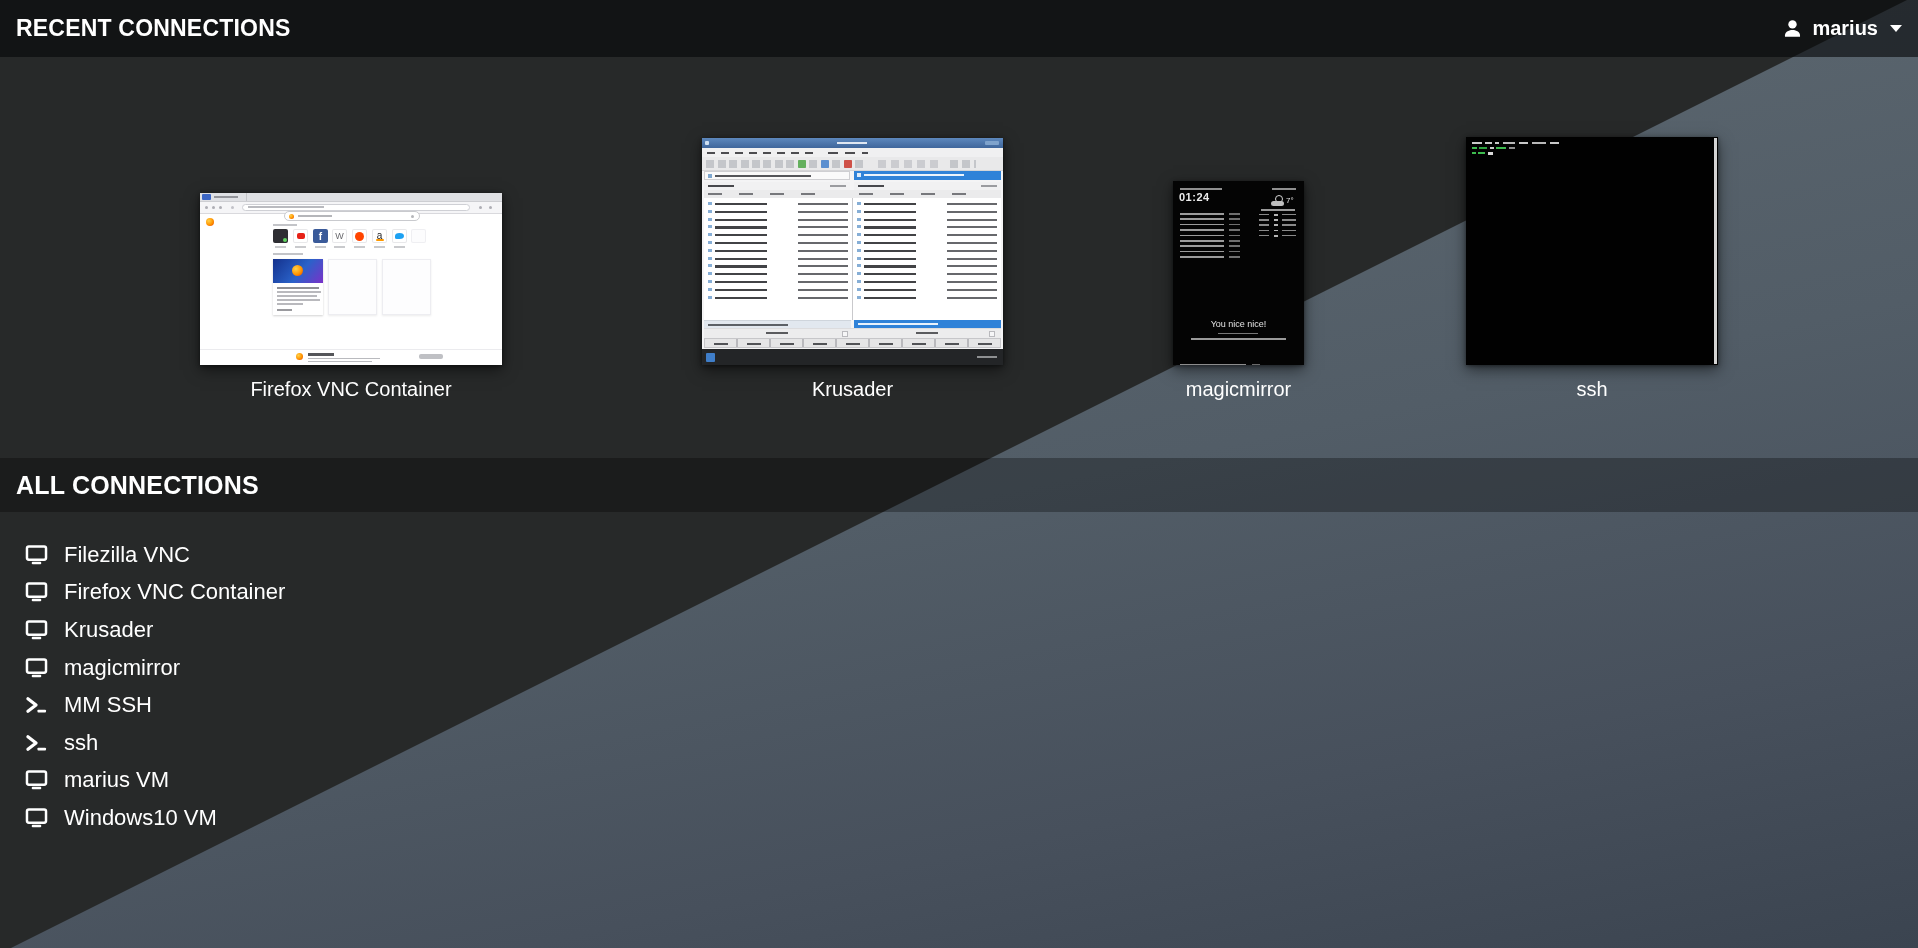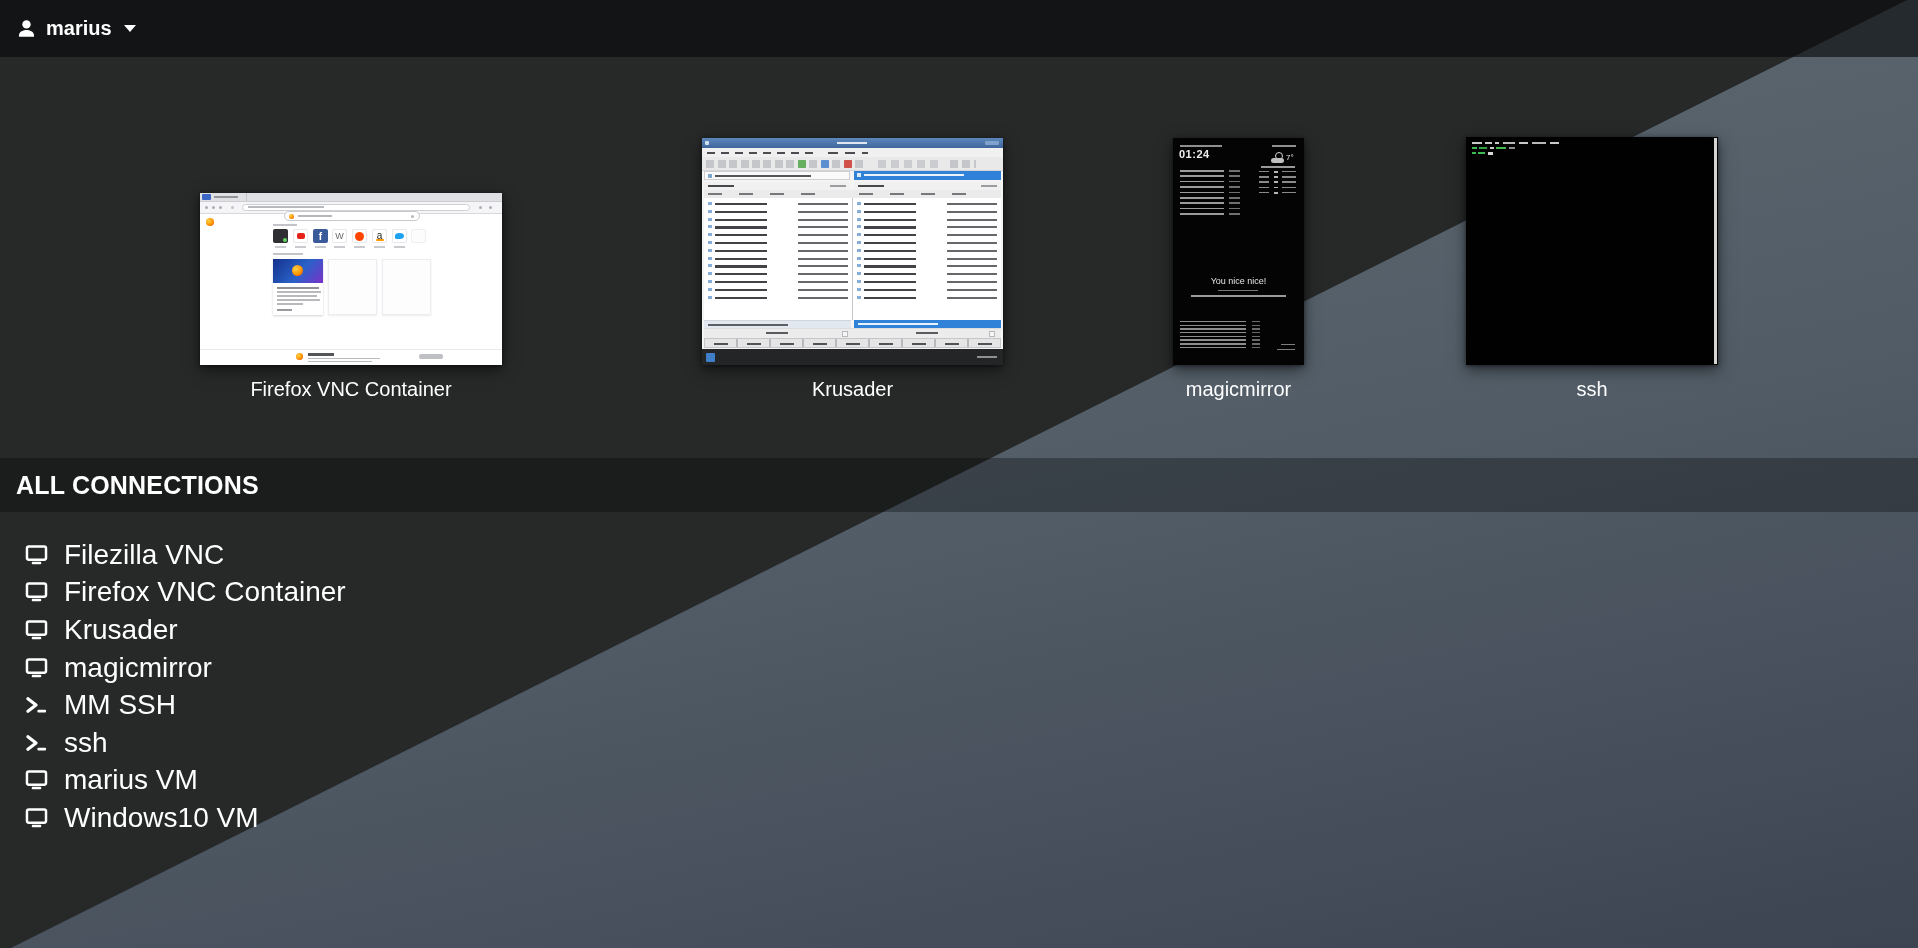--- a/index.html
+++ b/index.html
@@ -32,21 +32,21 @@
     display:flex;justify-content:center;align-items:flex-end;padding-bottom:56px;z-index:3;
   }
   .recent-item{display:flex;flex-direction:column;align-items:center;gap:13px;cursor:pointer;}
   .recent-item:nth-child(1){margin-right:200px;}
   .recent-item:nth-child(2){margin-right:170px;}
   .recent-item:nth-child(3){margin-right:162px;}
   .caption{color:#ffffff;font-size:20px;white-space:nowrap;}
   .thumb{position:relative;overflow:hidden;box-shadow:0 5px 14px rgba(0,0,0,.5),0 1px 4px rgba(0,0,0,.45);}
   .thumb.ff{width:302px;height:172px;background:#ffffff;}
   .thumb.kr{width:301px;height:227px;background:#f4f4f5;}
-  .thumb.mm{width:131px;height:227px;background:#040404;}
+  .thumb.mm{width:131px;height:184px;background:#040404;}
   .thumb.sshw{width:252px;height:228px;background:#010101;}
   
   .allbar{
     position:absolute;top:458px;left:0;width:100%;height:54px;box-sizing:border-box;
     background:rgba(0,0,0,0.30);
     display:flex;align-items:center;justify-content:space-between;
     padding:0 14px 0 16px;z-index:4;
   }
   .allbar .title{font-size:25px;font-weight:bold;color:#fff;letter-spacing:.2px;}
   .filterbox{
@@ -55,29 +55,30 @@
     display:flex;align-items:center;gap:8px;padding:0 9px;
   }
   .filterbox input{
     background:transparent;border:none;outline:none;flex:1;min-width:0;
     color:#dfe1e2;font-size:19px;font-family:inherit;
   }
   .filterbox input::placeholder{color:#8e9194;}
   
   .connlist{position:absolute;top:536px;left:0;z-index:3;}
   .connrow{display:flex;align-items:center;height:37.6px;padding:0 40px 0 25px;gap:16px;cursor:pointer;width:max-content;}
-  .connrow .clabel{color:#ffffff;font-size:28px;white-space:nowrap;}
+  .connrow .clabel{color:#ffffff;font-size:22px;white-space:nowrap;}
   .connrow svg{display:block;flex:0 0 auto;}
 </style>
 </head>
 <body>
 
 <div class="bg-slate"></div>
 
 <div class="topbar">
+  <div class="title">RECENT CONNECTIONS</div>
   <div class="usermenu">
     <svg width="21" height="21" viewBox="0 0 24 24">
       <circle cx="12" cy="7.3" r="4.8" fill="#fff"></circle>
       <path d="M3.4 21.5v-1.4c0-3.7 3.7-6.3 8.6-6.3s8.6 2.6 8.6 6.3v1.4z" fill="#fff"></path>
     </svg>
     <span class="uname">marius</span>
     <span class="caret"></span>
   </div>
 </div>
 

